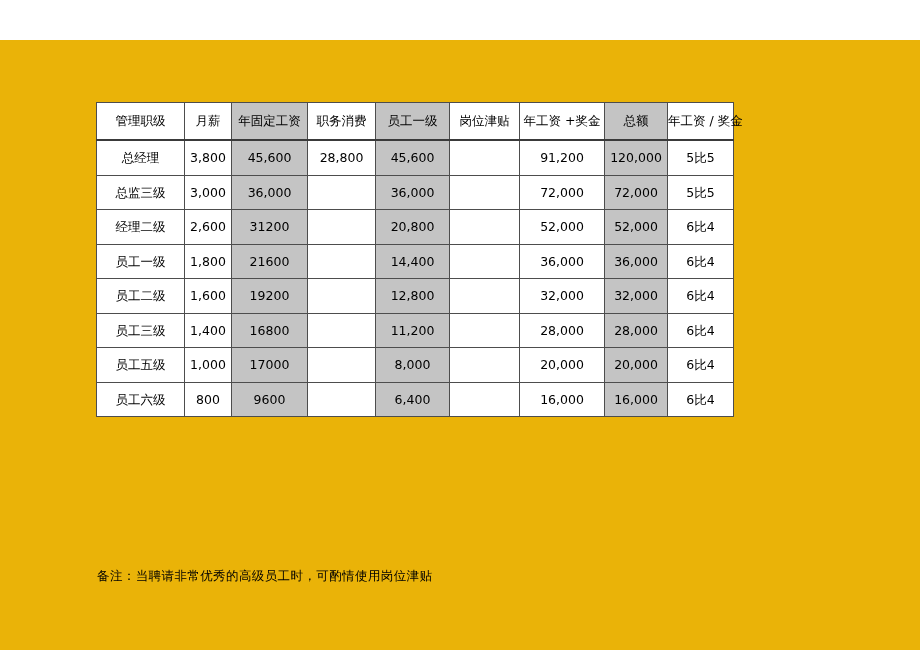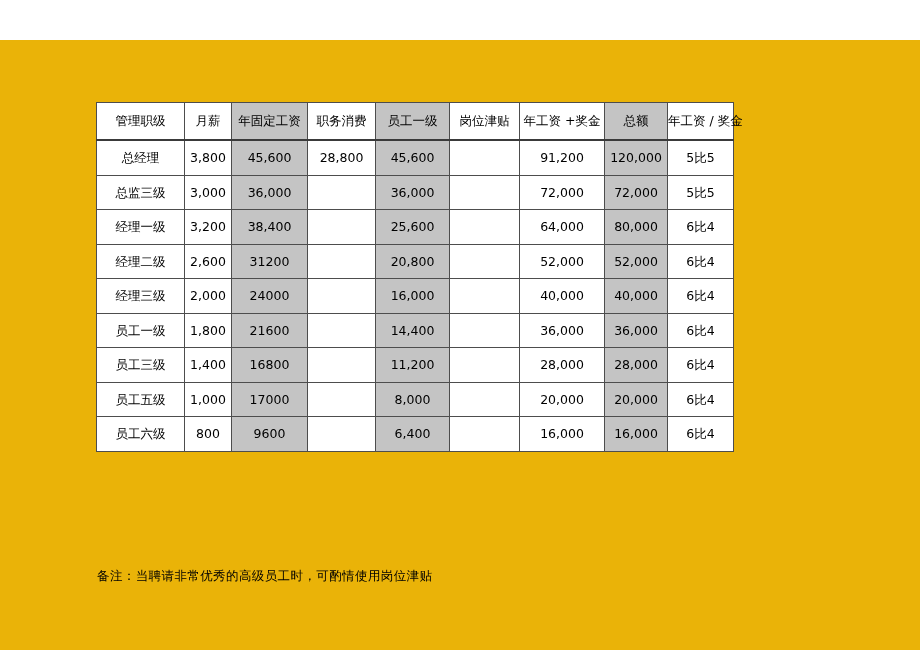--- a/index.html
+++ b/index.html
@@ -138,64 +138,53 @@
             <td class="plain num">3,000</td>
             <td class="shaded num">36,000</td>
             <td class="plain num"></td>
             <td class="shaded num">36,000</td>
             <td class="plain num"></td>
             <td class="plain num">72,000</td>
             <td class="shaded num">72,000</td>
             <td class="plain num">5比5</td>
           </tr>
           <tr>
-            <td class="plain">经理一级</td>
-            <td class="plain num">3,200</td>
-            <td class="shaded num">38,400</td>
-            <td class="plain num"></td>
-            <td class="shaded num">25,600</td>
-            <td class="plain num"></td>
-            <td class="plain num">64,000</td>
-            <td class="shaded num">80,000</td>
-            <td class="plain num">6比4</td>
-          </tr>
-          <tr>
             <td class="plain">经理二级</td>
             <td class="plain num">2,600</td>
             <td class="shaded num">31200</td>
             <td class="plain num"></td>
             <td class="shaded num">20,800</td>
             <td class="plain num"></td>
             <td class="plain num">52,000</td>
             <td class="shaded num">52,000</td>
             <td class="plain num">6比4</td>
           </tr>
           <tr>
-            <td class="plain">经理三级</td>
-            <td class="plain num">2,000</td>
-            <td class="shaded num">24000</td>
-            <td class="plain num"></td>
-            <td class="shaded num">16,000</td>
-            <td class="plain num"></td>
-            <td class="plain num">40,000</td>
-            <td class="shaded num">40,000</td>
-            <td class="plain num">6比4</td>
-          </tr>
-          <tr>
             <td class="plain">员工一级</td>
             <td class="plain num">1,800</td>
             <td class="shaded num">21600</td>
             <td class="plain num"></td>
             <td class="shaded num">14,400</td>
             <td class="plain num"></td>
             <td class="plain num">36,000</td>
             <td class="shaded num">36,000</td>
             <td class="plain num">6比4</td>
           </tr>
           <tr>
+            <td class="plain">员工二级</td>
+            <td class="plain num">1,600</td>
+            <td class="shaded num">19200</td>
+            <td class="plain num"></td>
+            <td class="shaded num">12,800</td>
+            <td class="plain num"></td>
+            <td class="plain num">32,000</td>
+            <td class="shaded num">32,000</td>
+            <td class="plain num">6比4</td>
+          </tr>
+          <tr>
             <td class="plain">员工三级</td>
             <td class="plain num">1,400</td>
             <td class="shaded num">16800</td>
             <td class="plain num"></td>
             <td class="shaded num">11,200</td>
             <td class="plain num"></td>
             <td class="plain num">28,000</td>
             <td class="shaded num">28,000</td>
             <td class="plain num">6比4</td>
           </tr>

